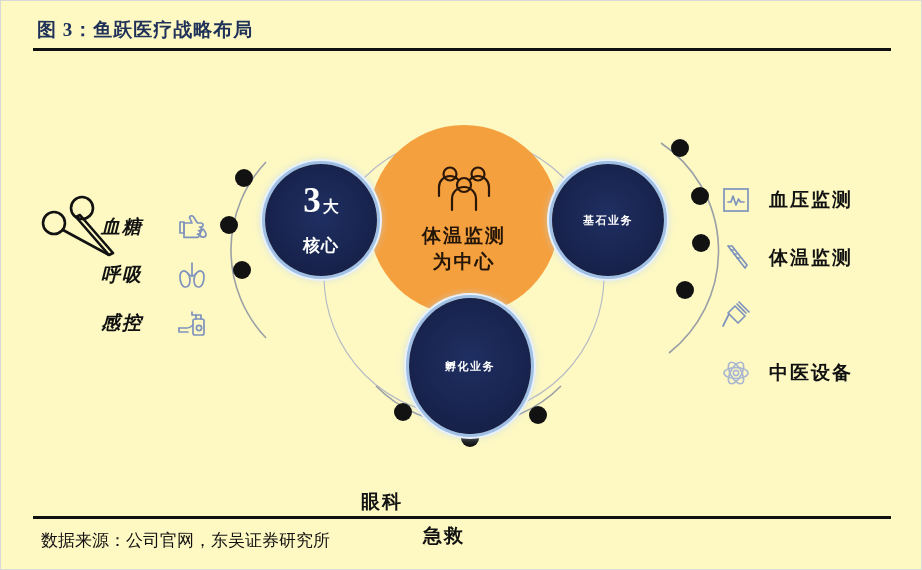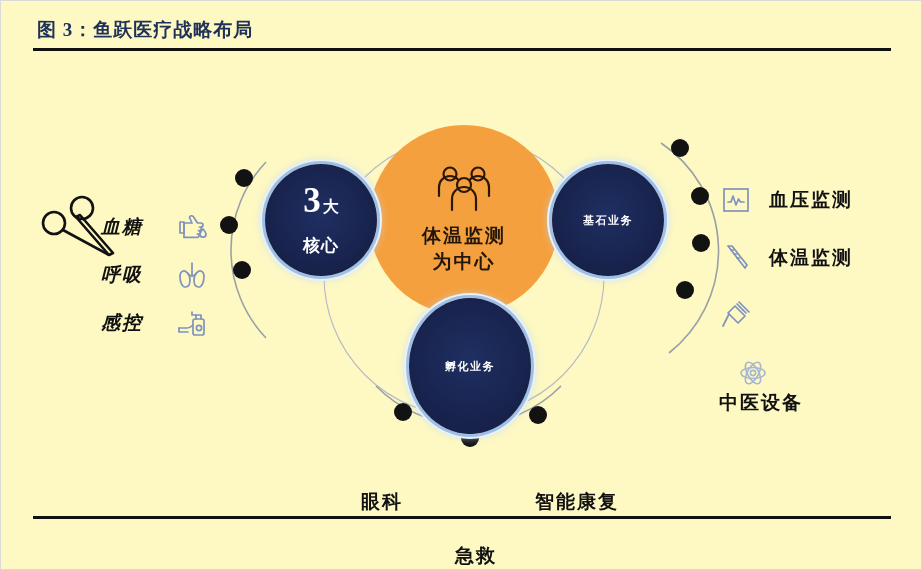--- a/index.html
+++ b/index.html
@@ -187,34 +187,34 @@
   .left-row .row-icon { margin-left: 12px; }
   .right-row .row-icon { margin-right: 16px; }
 
   #left-row-0 { left: 100px; top: 157px; }
   #left-row-1 { left: 100px; top: 205px; }
   #left-row-2 { left: 100px; top: 253px; }
 
   #right-row-0 { left: 718px; top: 130px; }
   #right-row-1 { left: 718px; top: 188px; }
   #right-row-2 { left: 718px; top: 245px; }
-  #right-row-3 { left: 718px; top: 303px; flex-direction: column; }
+  #right-row-3 { left: 718px; top: 303px; }
 
   
   .bottom-label {
     position: absolute;
     font-size: 19px;
     font-weight: bold;
     color: #111111;
     letter-spacing: 2px;
     white-space: nowrap;
     font-family: "Liberation Serif", "DejaVu Serif", serif;
   }
   #bottom-label-0 { left: 360px; top: 436px; }
-  #bottom-label-1 { left: 454px; top: 470px; margin-top: 20px; }
+  #bottom-label-1 { left: 422px; top: 470px; }
   #bottom-label-2 { left: 534px; top: 436px; }
 
   
   #forceps-icon {
     position: absolute;
     left: 38px;
     top: 142px;
     width: 78px;
     height: 66px;
   }
@@ -384,19 +384,19 @@
             <ellipse cx="15" cy="15" rx="12" ry="5.5" transform="rotate(120 15 15)"></ellipse>
             <circle cx="15" cy="15" r="2.6"></circle>
           </g>
         </svg>
       </span>
       <span class="row-text">中医设备</span>
     </div>
 
     <div id="bottom-label-0" class="bottom-label">眼科</div>
     <div id="bottom-label-1" class="bottom-label">急救</div>
-    <div id="bottom-label-2" class="bottom-label">智能康复</div>
 
   </div>
 
   <div id="footer-rule"></div>
+  <div id="fig-source">数据来源：公司官网，东吴证券研究所</div>
 
 </div>
 
 </body></html>

